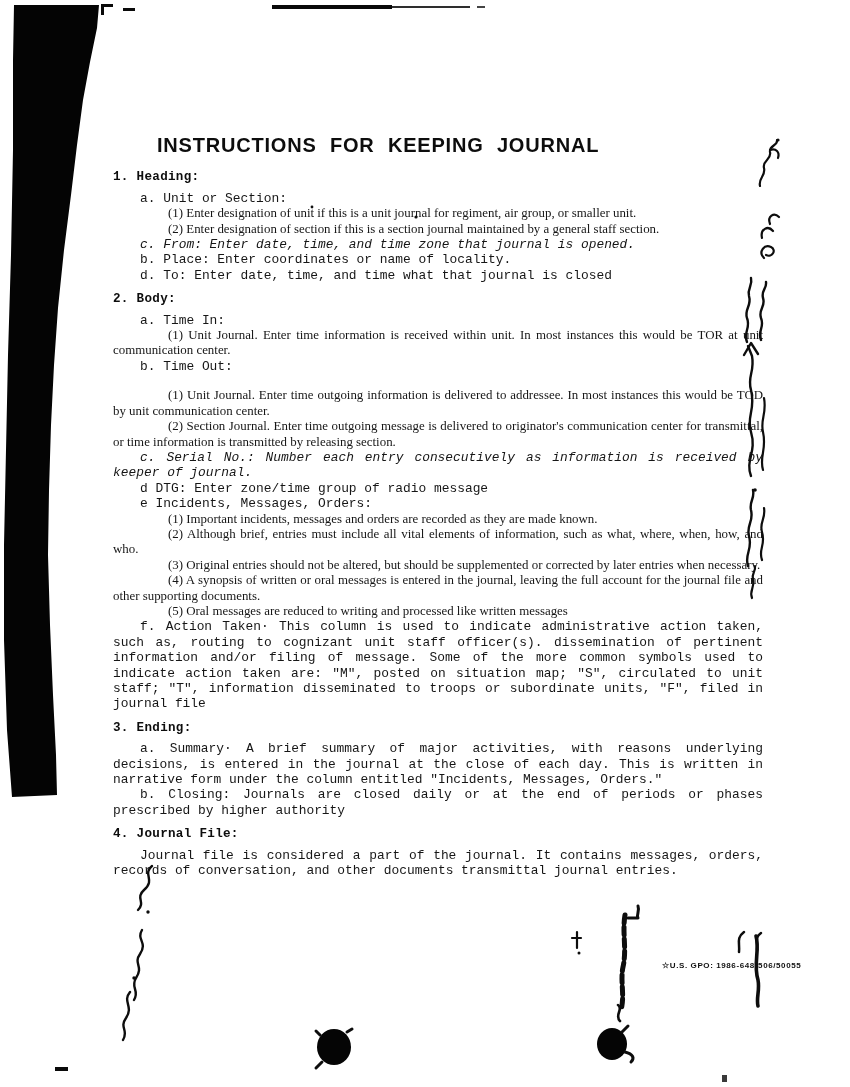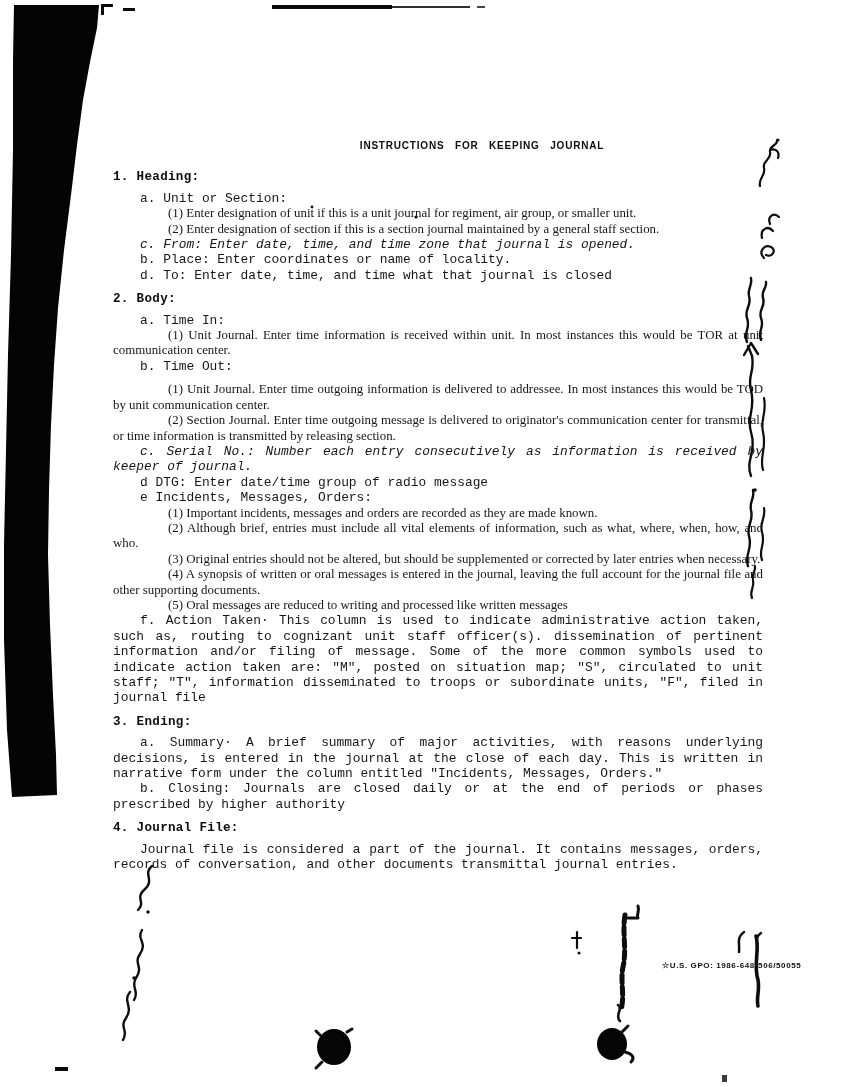--- a/index.html
+++ b/index.html
@@ -10,34 +10,34 @@
     overflow:hidden;
     font-family:"Liberation Serif",serif;
     color:#161616;
   }
   .content{
     position:absolute;left:113px;top:138px;width:650px;
     font-size:12.9px;line-height:15.4px;text-align:justify;
   }
   .title{
     font-family:"Liberation Sans",sans-serif;
-    font-weight:bold;font-size:10px;
+    font-weight:bold;font-size:20px;
     letter-spacing:0.8px;word-spacing:7px;
-    text-align:center;width:650px;position:relative;left:44px;
+    text-align:left;width:650px;position:relative;left:44px;
     margin:0 0 17px 0;color:#0d0d0d;
   }
   .sec-head{
     font-family:Liberation Mono, monospace;
     font-weight:bold;font-size:12.6px;letter-spacing:0.3px;
     margin:9px 0 5px 0;color:#0d0d0d;text-align:left;
   }
   .p{margin:0;}
   .i1{text-indent:27px;font-family:Liberation Mono, monospace;}
   .i2{text-indent:55px;}
-  .gap-top{margin-top:8px;}
+  .gap-top{margin-top:14px;}
   .italic{font-style:italic;}
   .gpo{
     position:absolute;left:662px;top:961px;
     font-family:"Liberation Sans",sans-serif;
     font-weight:bold;font-size:8px;letter-spacing:0.6px;
     color:#111;
   }
   .artifacts{
     position:absolute;left:0;top:0;width:850px;height:1087px;
     pointer-events:none;
@@ -60,21 +60,21 @@
     <p class="p i1">b. Place: Enter coordinates or name of locality.</p>
     <p class="p i1">d. To: Enter date, time, and time what that journal is closed</p>
 
     <div class="sec-head">2. Body:</div>
     <p class="p i1">a. Time In:</p>
     <p class="p i2">(1) Unit Journal.  Enter time information is received within unit.  In most instances this would be TOR at unit communication center.</p>
     <p class="p i1">b. Time Out:</p>
     <p class="p i2 gap-top">(1) Unit Journal.  Enter time outgoing information is delivered to addressee.  In most instances this would be TOD by unit communication center.</p>
     <p class="p i2">(2) Section Journal.  Enter time outgoing message is delivered to originator's communication center for transmittal, or time information is transmitted by releasing section.</p>
     <p class="p i1 italic">c. Serial No.: Number each entry consecutively as information is received by keeper of journal.</p>
-    <p class="p i1">d  DTG: Enter date/time group of radio message</p>
+    <p class="p i1">d  DTG: Enter zone/time group of radio message</p>
     <p class="p i1">e  Incidents, Messages, Orders:</p>
     <p class="p i2">(1) Important incidents, messages and orders are recorded as they are made known.</p>
     <p class="p i2">(2) Although brief, entries must include all vital elements of information, such as what, where, when, how, and who.</p>
     <p class="p i2">(3) Original entries should not be altered, but should be supplemented or corrected by later entries when necessary.</p>
     <p class="p i2">(4) A synopsis of written or oral messages is entered in the journal, leaving the full account for the journal file and other supporting documents.</p>
     <p class="p i2">(5) Oral messages are reduced to writing and processed like written messages</p>
     <p class="p i1">f. Action Taken· This column is used to indicate administrative action taken, such as, routing to cognizant unit staff officer(s). dissemination of pertinent information and/or filing of message.  Some of the more common symbols used to indicate action taken are: "M", posted on situation map; "S", circulated to unit staff; "T", information disseminated to troops or subordinate units, "F", filed in journal file</p>
 
     <div class="sec-head">3. Ending:</div>
     <p class="p i1">a. Summary· A brief summary of major activities, with reasons underlying decisions, is entered in the journal at the close of each day.  This is written in narrative form under the column entitled "Incidents, Messages, Orders."</p>

